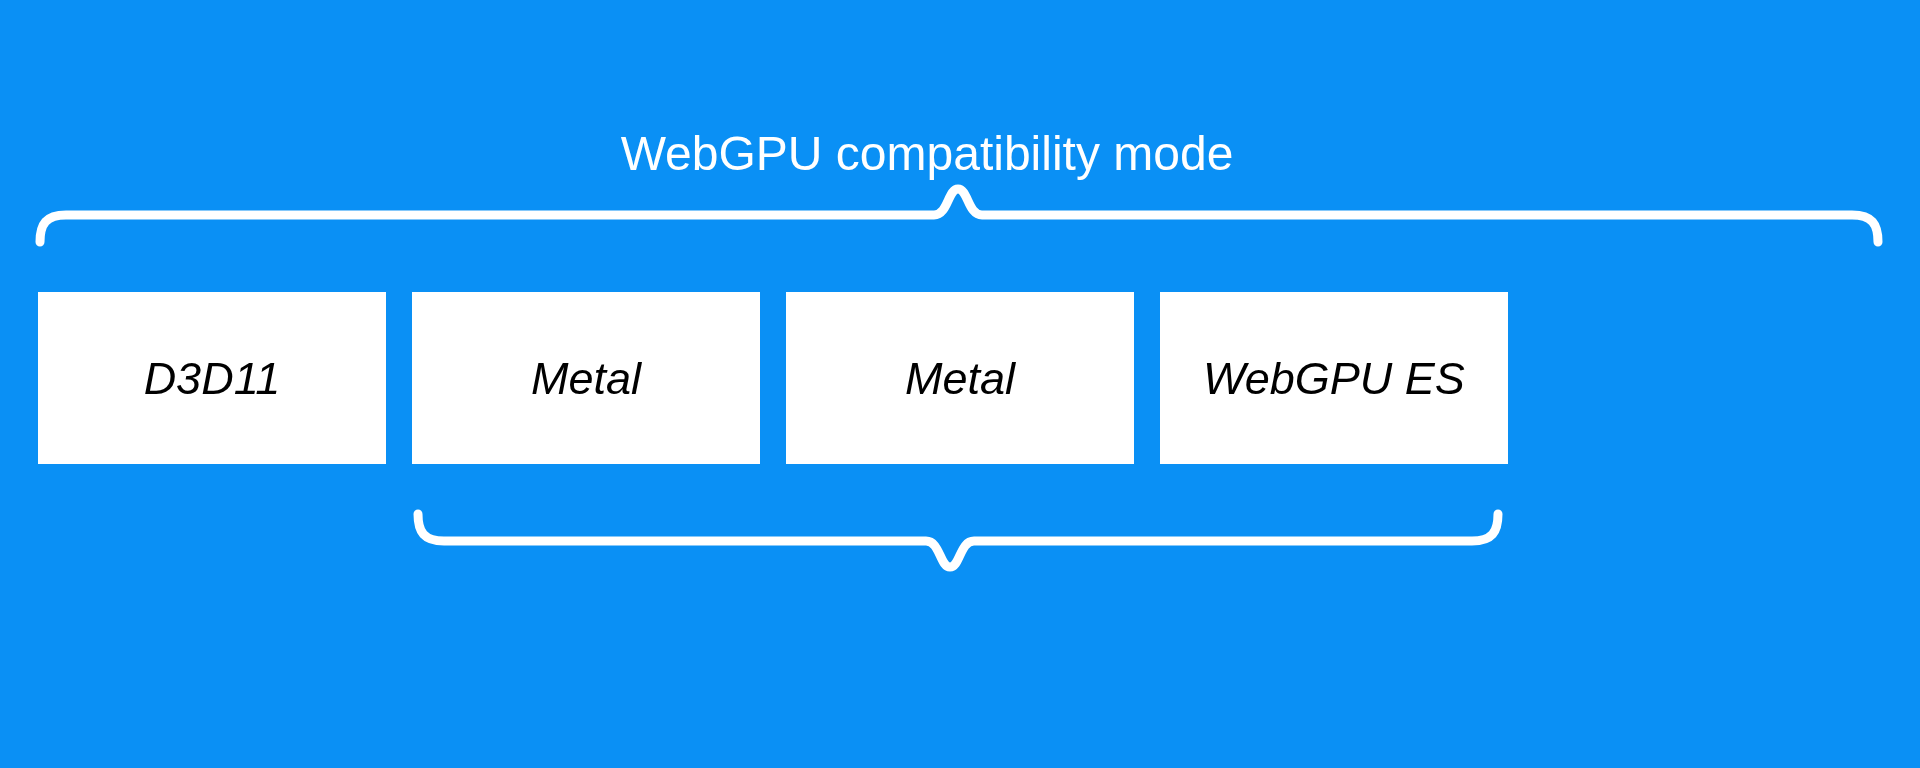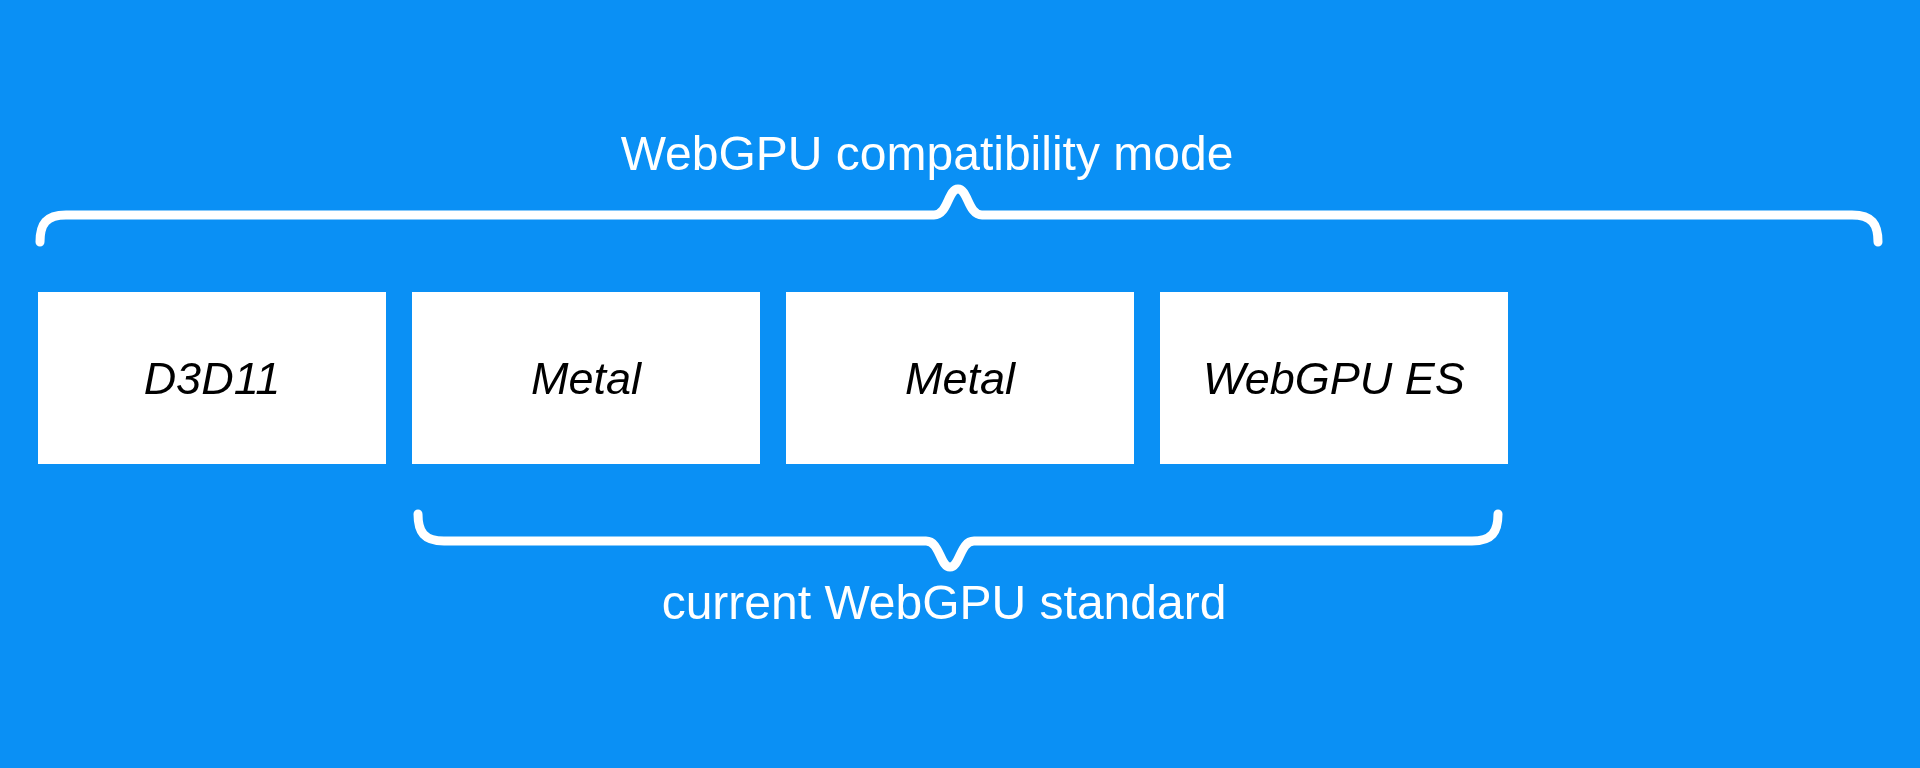--- a/index.html
+++ b/index.html
@@ -98,15 +98,14 @@
       <span>Metal</span>
     </div>
     <div class="api-box">
       <span>Metal</span>
     </div>
     <div class="api-box">
       <span>WebGPU ES</span>
     </div>
   </div>
 
-  <div class="bracket-label bottom-label">current WebGPU standard</div>
 
 </div>
 
 </body></html>

